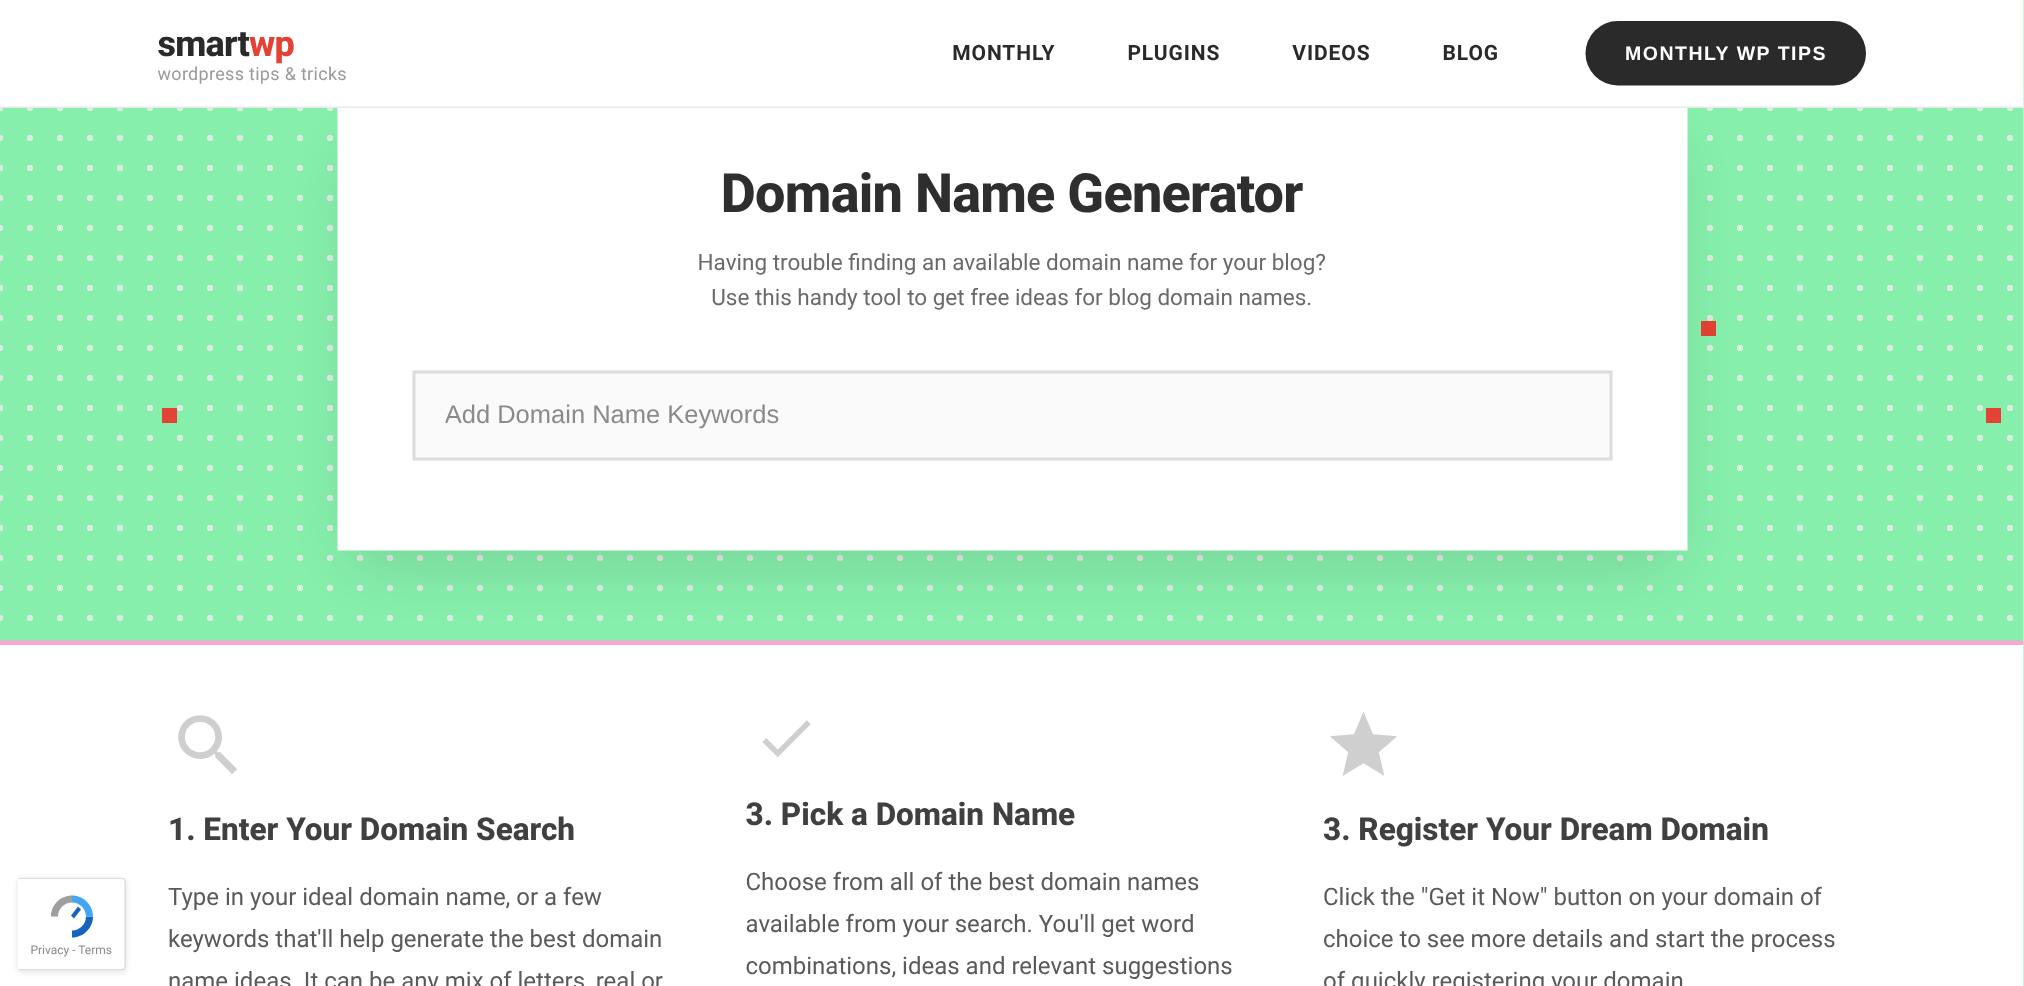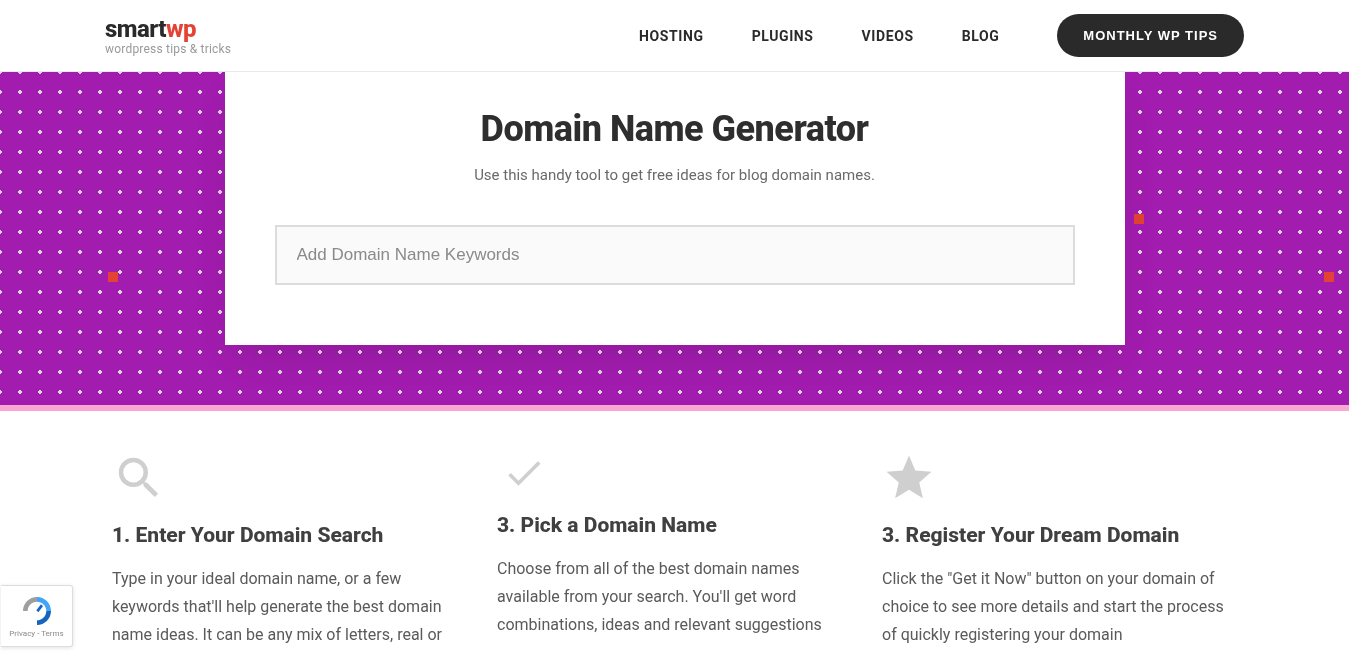--- a/index.html
+++ b/index.html
@@ -63,23 +63,23 @@
     font-size: 13px;
     font-weight: 700;
     letter-spacing: 1px;
     cursor: pointer;
     margin-left: 10px;
   }
 
   
   .hero-outer {
     position: relative;
-    background: #a21caf;
+    background: #86efac;
     padding: 0 0 60px;
-    border-bottom: 6px solid #f9a8d4;
+    border-bottom: 3px solid #f9a8d4;
   }
   .dot-bg {
     position: absolute;
     inset: 0;
     pointer-events: none;
     background-image: radial-gradient(#e8e8e8 2px, transparent 2px);
     background-size: 20px 20px;
     background-position: 10px 10px;
     opacity: 0.9;
   }
@@ -166,21 +166,21 @@
   }
   .step-text {
     font-size: 16px;
     color: #5a5a5a;
     line-height: 1.75;
   }
 
   
   .recaptcha {
     position: fixed;
-    left: 1px;
+    left: 12px;
     bottom: 10px;
     width: 72px;
     height: 62px;
     background: #fff;
     border: 1px solid #ddd;
     border-left: none;
     border-radius: 0 3px 3px 0;
     box-shadow: 0 1px 4px rgba(0,0,0,0.12);
     display: flex;
     flex-direction: column;
@@ -199,36 +199,37 @@
 <body>
 
 <header class="header">
   <a class="logo">
     <span class="logo-main">
       <span class="logo-smart">smart</span><span class="logo-wp">wp</span>
     </span>
     <span class="logo-sub">wordpress tips &amp; tricks</span>
   </a>
   <nav class="nav">
-    <a class="nav-item">HOSTING</a>
+    <a class="nav-item">MONTHLY</a>
     <a class="nav-item">PLUGINS</a>
     <a class="nav-item">VIDEOS</a>
     <a class="nav-item">BLOG</a>
     <button class="cta-button">MONTHLY WP TIPS</button>
   </nav>
 </header>
 
 <section class="hero-outer">
   <div class="dot-bg"></div>
   <div class="accent-dot d1"></div>
   <div class="accent-dot d2"></div>
   <div class="accent-dot d3"></div>
 
   <div class="card">
     <h1 class="card-title">Domain Name Generator</h1>
+    <p class="card-sub">Having trouble finding an available domain name for your blog?</p>
     <p class="card-sub">Use this handy tool to get free ideas for blog domain names.</p>
     <div class="search-row">
       <input type="text" class="search-input" placeholder="Add Domain Name Keywords" style="">
     </div>
   </div>
 </section>
 
 <section class="steps">
 
   <div class="step">

